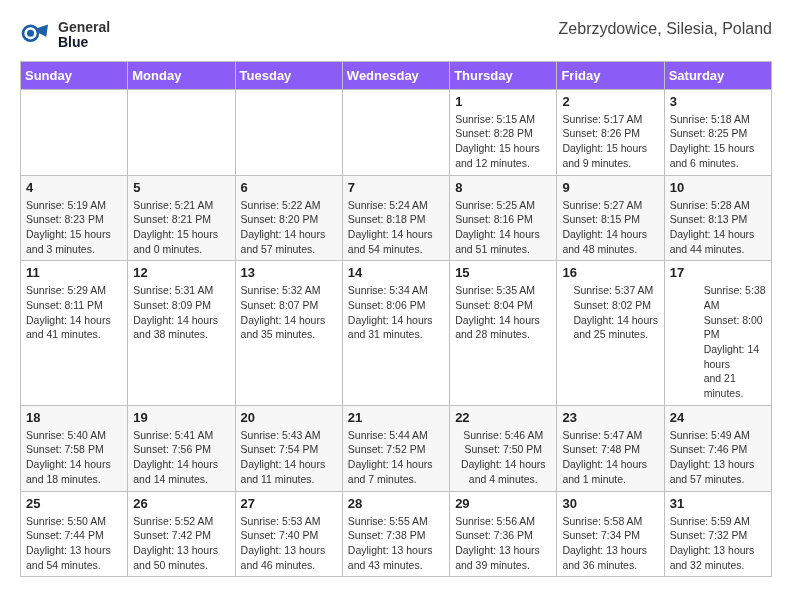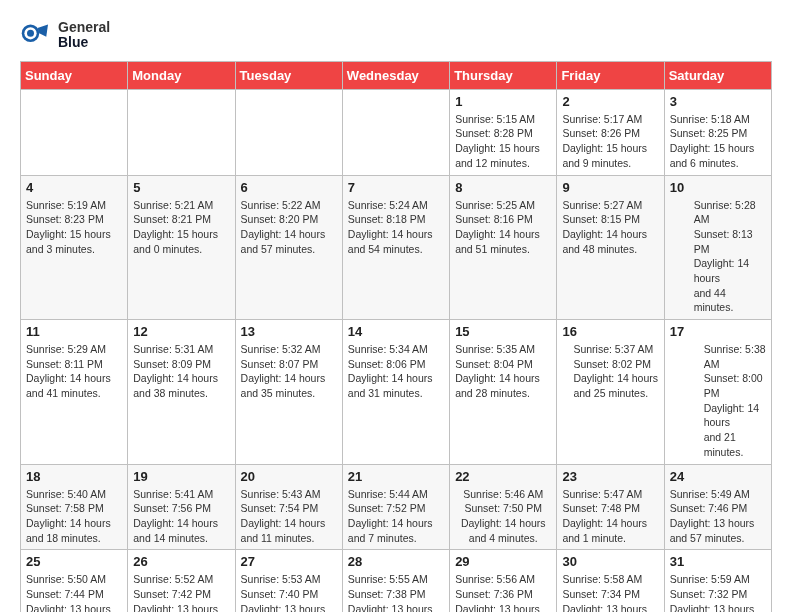--- a/index.html
+++ b/index.html
@@ -45,21 +45,21 @@
     .location {
       font-size: 16px;
       color: #444;
     }
     table {
       width: 100%;
       border-collapse: collapse;
       font-size: 11px;
     }
     thead tr th {
-      background-color: #ef4444;
+      background-color: #8b5cf6;
       color: #fff;
       padding: 6px 4px;
       text-align: left;
       font-size: 13px;
       font-weight: bold;
       border: 1px solid #c0c0c0;
     }
     tbody tr td {
       border: 1px solid #c0c0c0;
       vertical-align: top;
@@ -96,20 +96,21 @@
       <circle cx="12" cy="14" r="7" fill="white"></circle>
       <circle cx="12" cy="14" r="4" fill="#1a5fa8"></circle>
       <polygon points="20,8 32,4 30,18 22,14" fill="#1a5fa8"></polygon>
     </svg>
     <div class="logo-text">
       <span class="logo-general">General</span>
       <span class="logo-blue">Blue</span>
     </div>
   </div>
   <div class="title-block">
+    <div class="location">Zebrzydowice, Silesia, Poland</div>
   </div>
 </div>
 
 <table>
   <thead>
     <tr>
     <th>Sunday</th>
         <th>Monday</th>
         <th>Tuesday</th>
         <th>Wednesday</th>
@@ -184,21 +185,21 @@
         </td>
         <td>
           <div class="day-num">9</div>
           <div class="day-detail" style="white-space: pre-line;">Sunrise: 5:27 AM
 Sunset: 8:15 PM
 Daylight: 14 hours
 and 48 minutes.</div>
         </td>
         <td>
           <div class="day-num">10</div>
-          <div class="day-detail" style="white-space: pre-line; margin-left: 24px;">Sunrise: 5:28 AM
+          <div class="day-detail" style="white-space: pre-line;">Sunrise: 5:28 AM
 Sunset: 8:13 PM
 Daylight: 14 hours
 and 44 minutes.</div>
         </td>
       </tr>
       <tr>
         <td>
           <div class="day-num">11</div>
           <div class="day-detail" style="white-space: pre-line;">Sunrise: 5:29 AM
 Sunset: 8:11 PM

